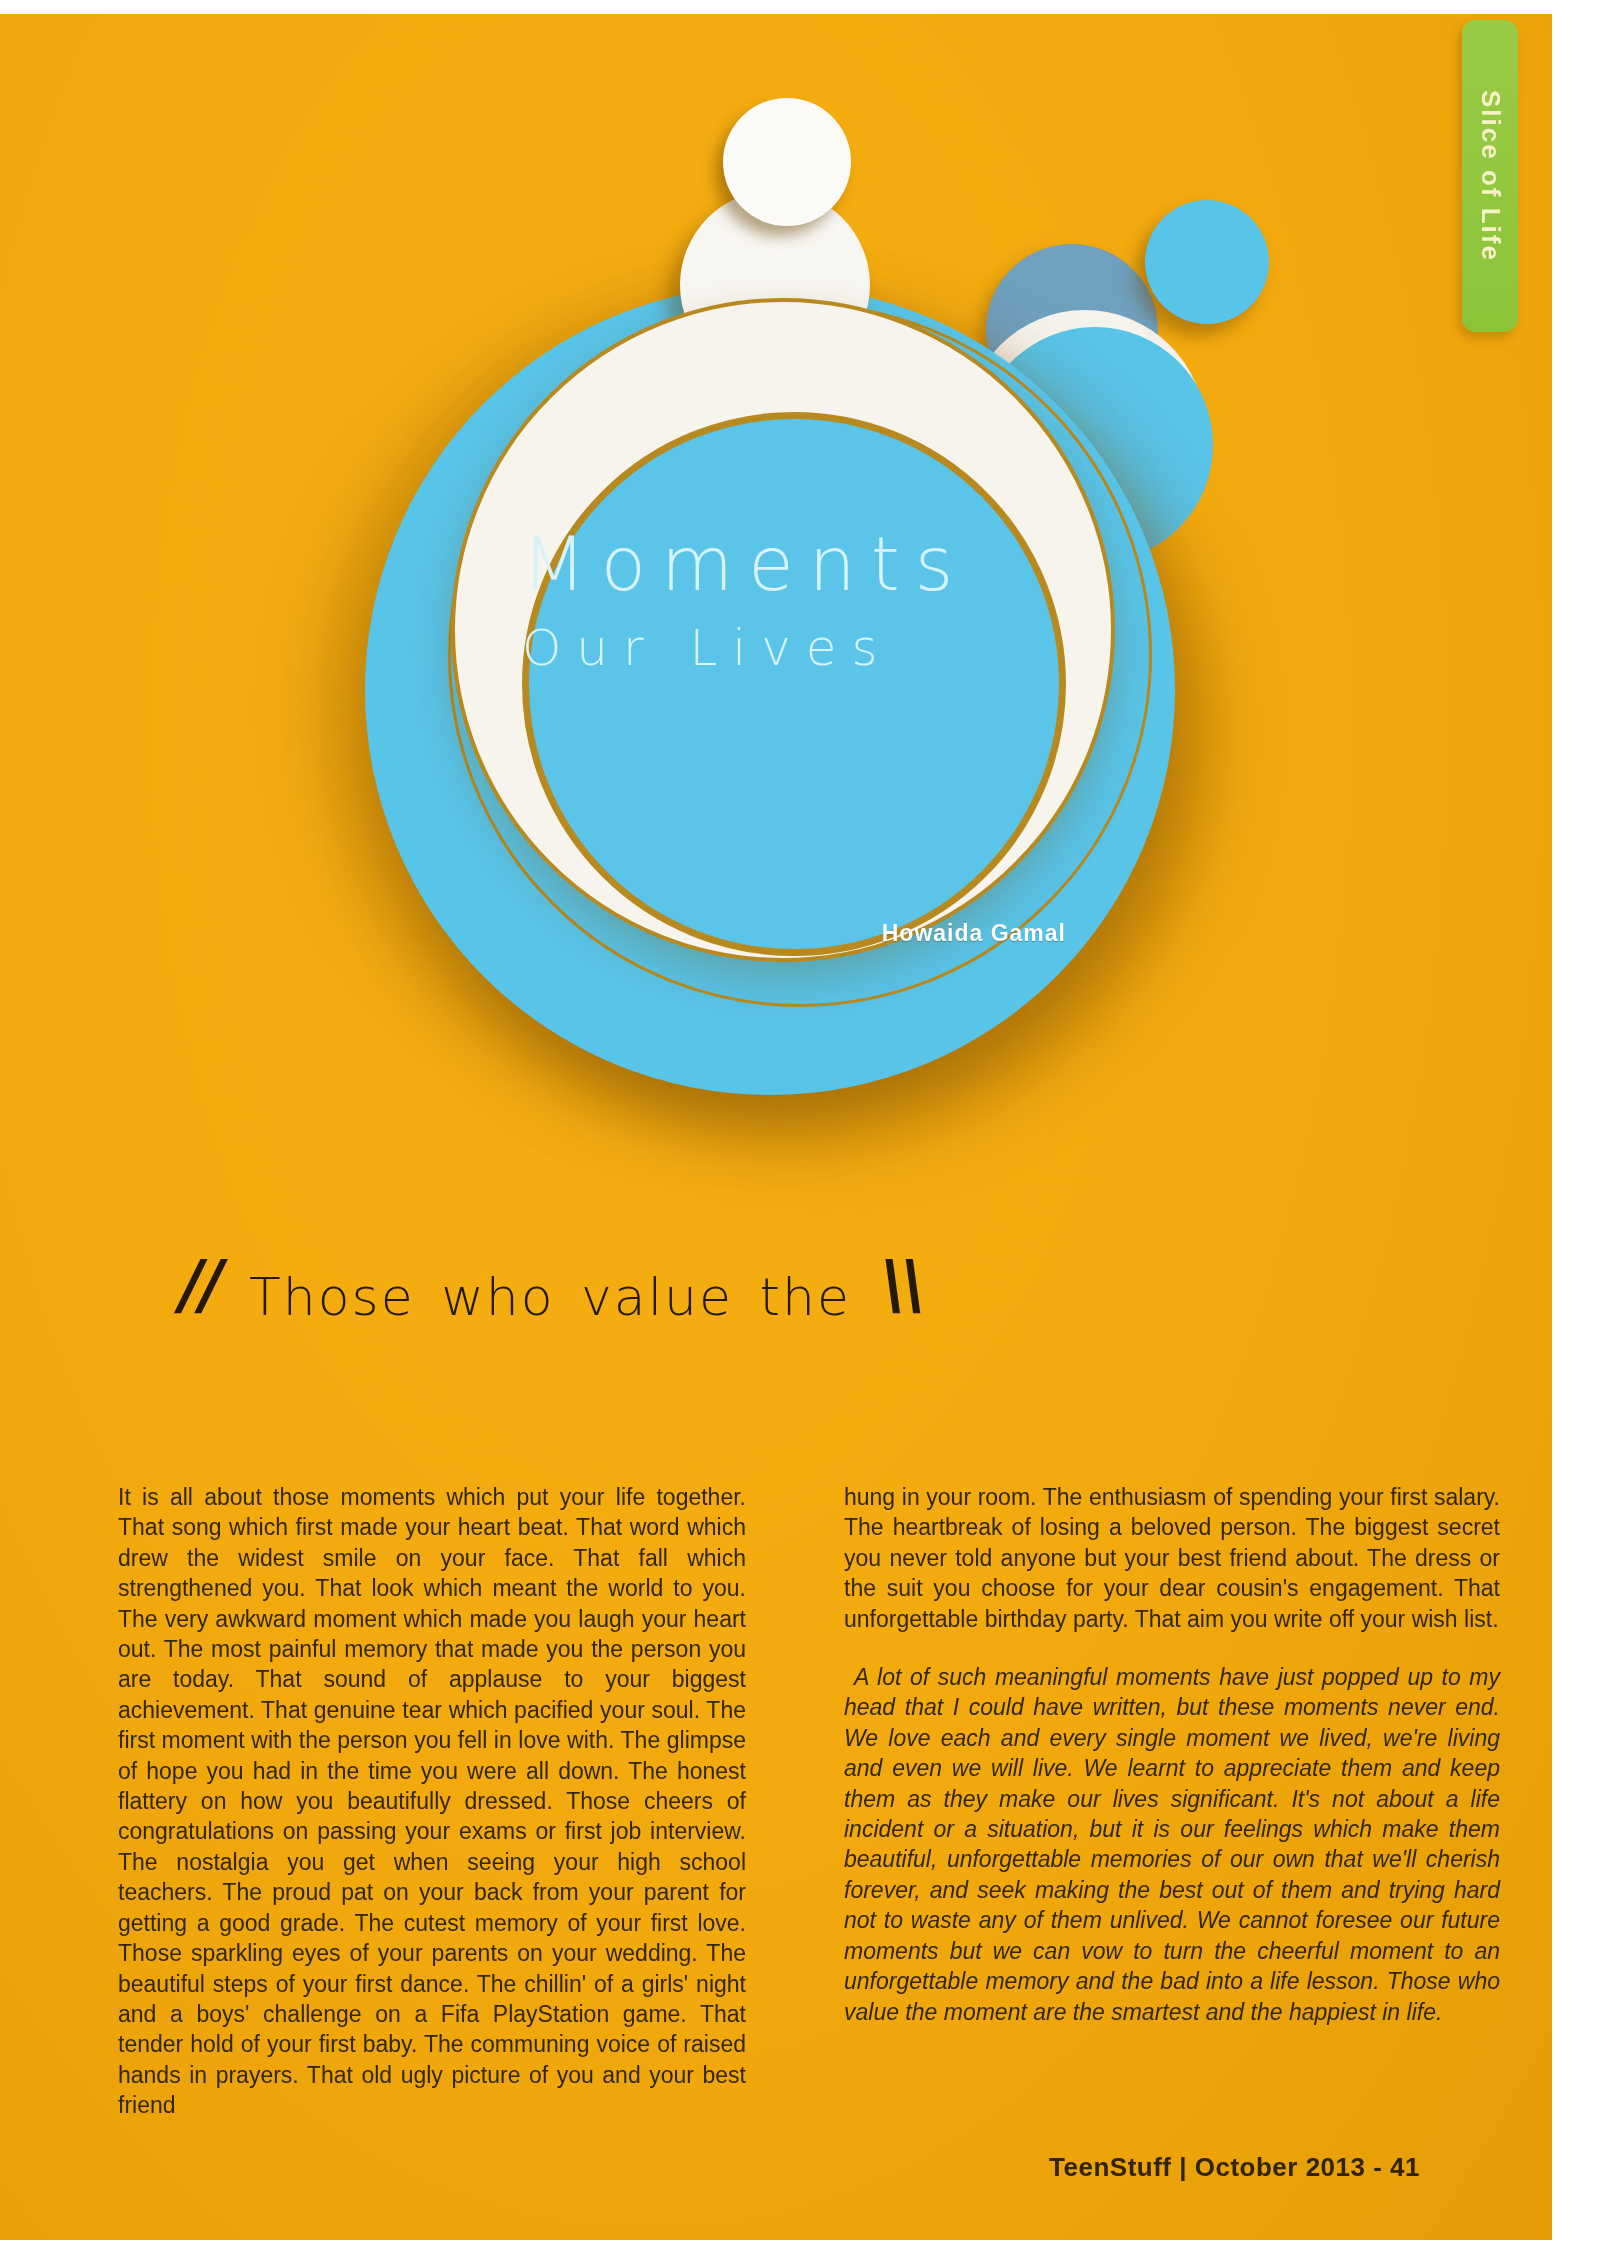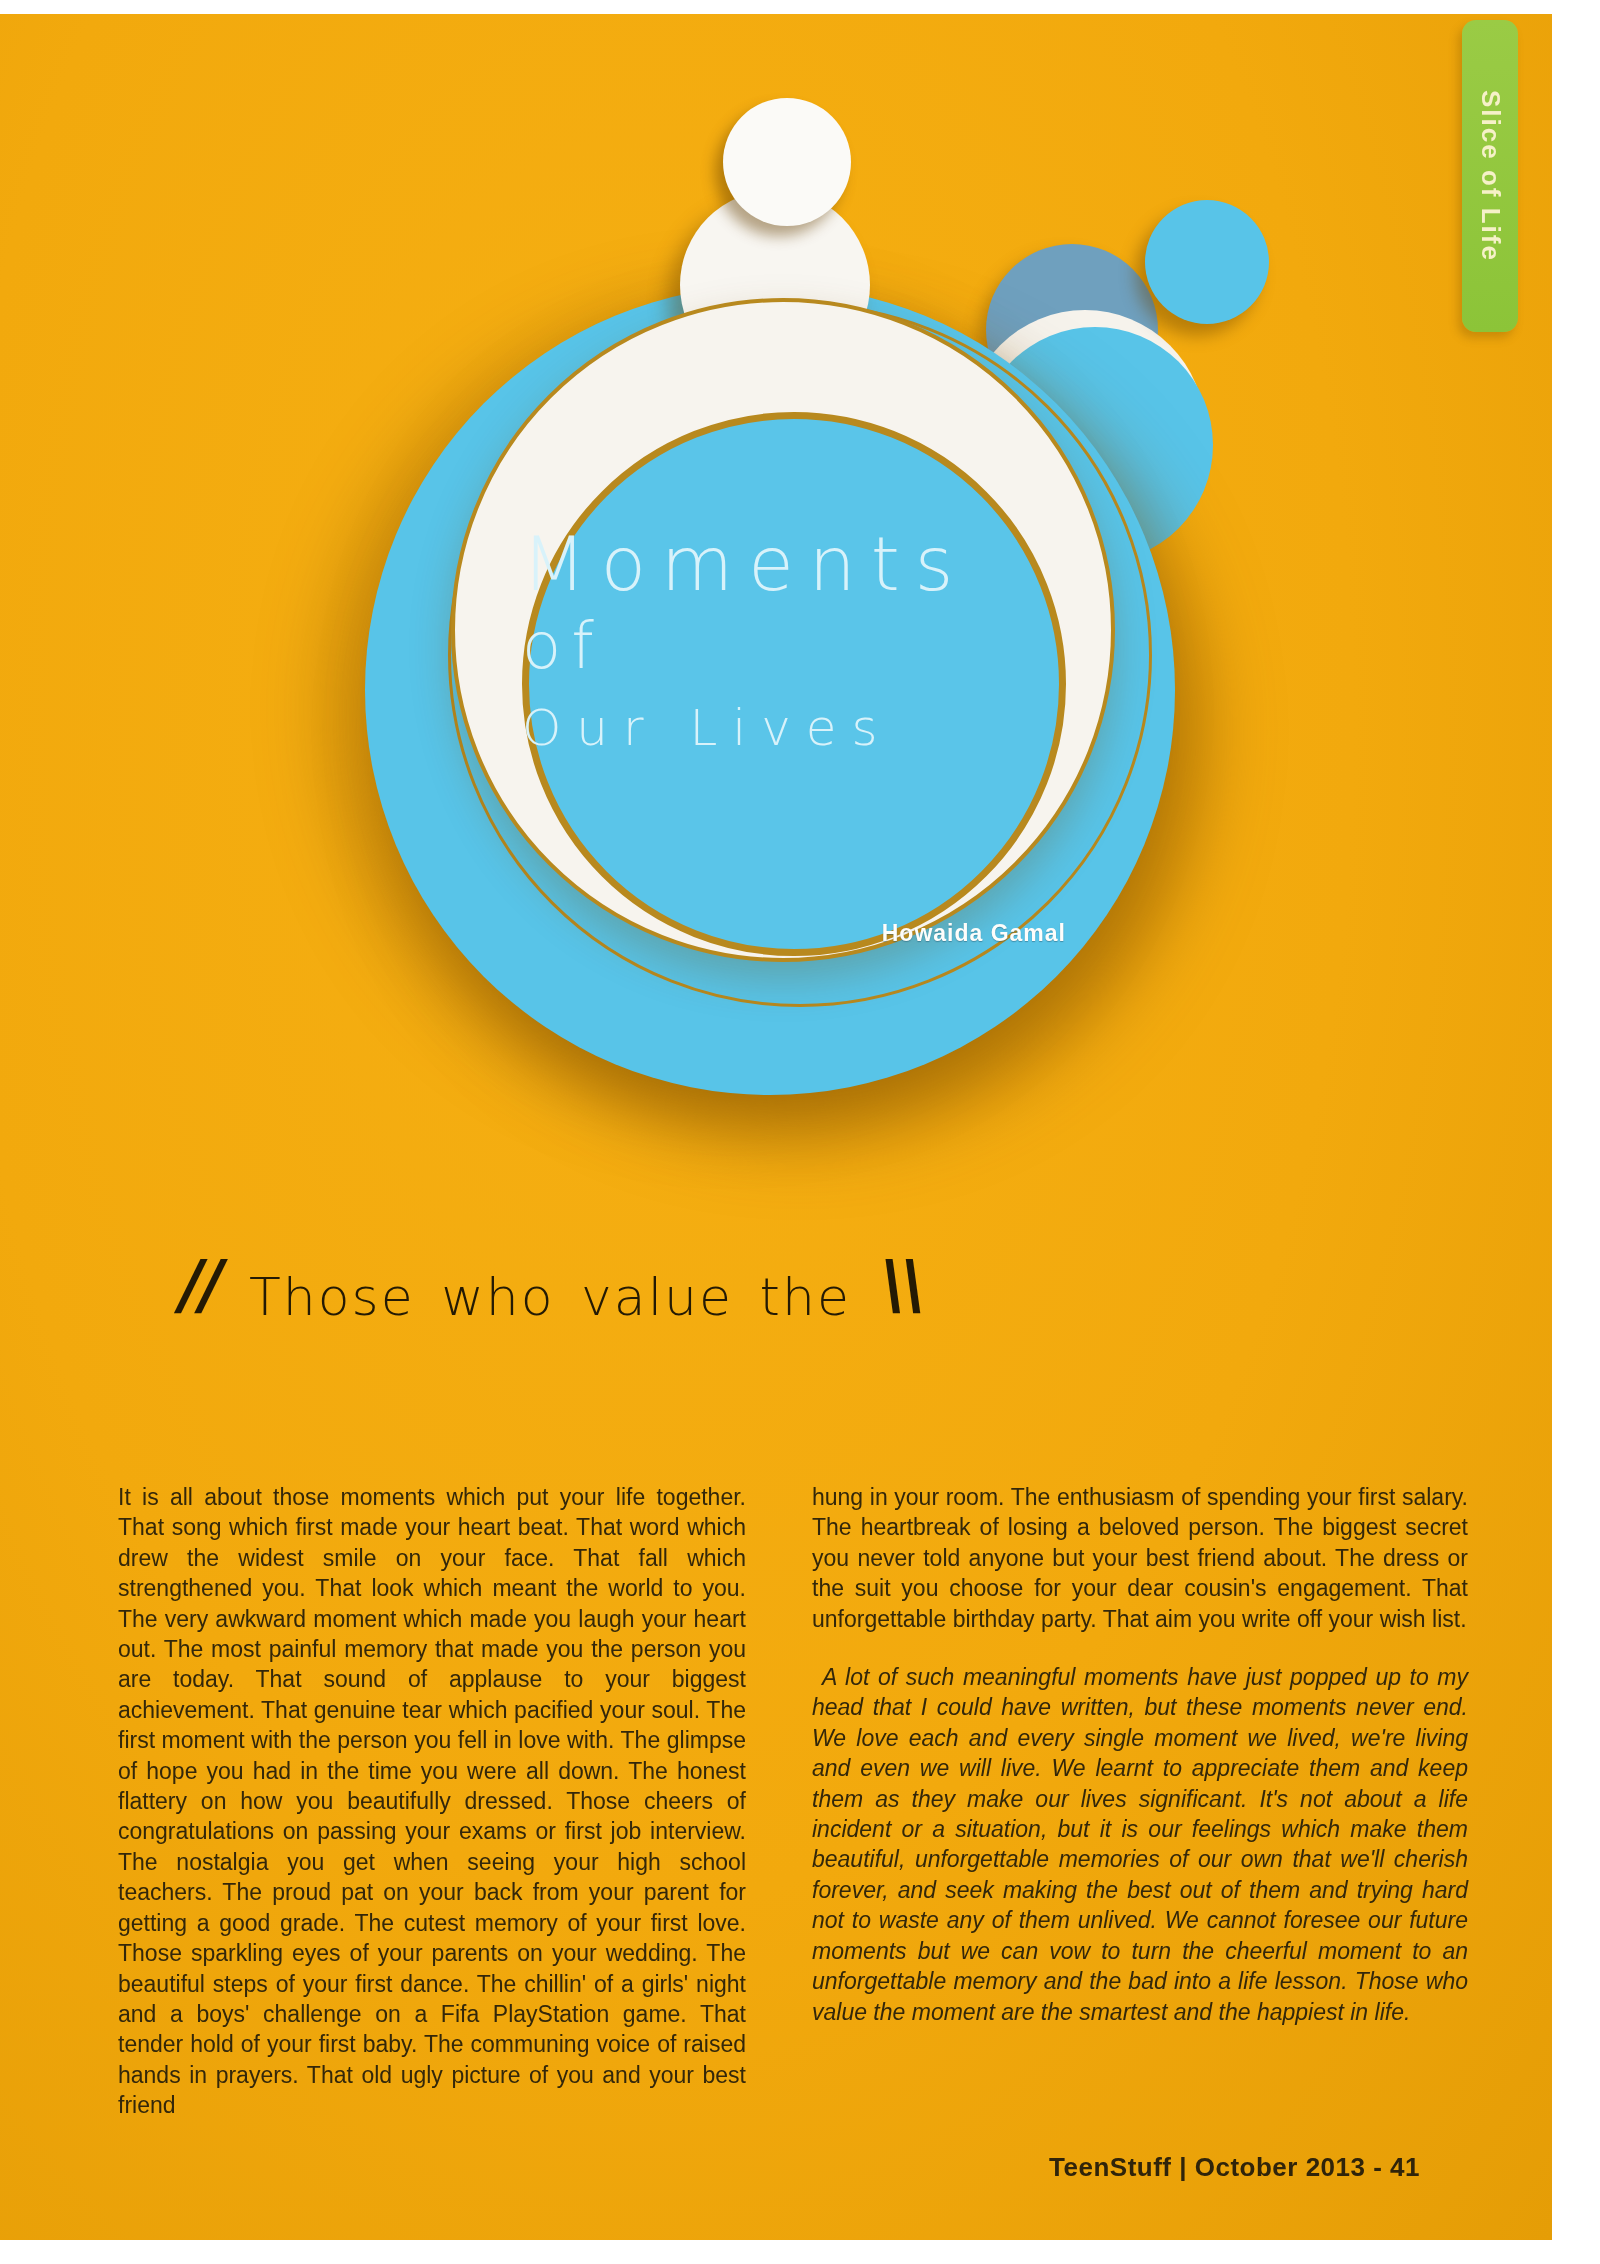--- a/index.html
+++ b/index.html
@@ -59,21 +59,21 @@
     transform:skewX(-10deg);position:relative;top:-8px;color:#241a04;
   }
   .quote-mark.open{margin-right:30px;}
   .quote-mark.close{margin-left:30px;}
   
   .column{
     position:absolute;top:1468px;text-align:justify;color:#33270a;
     font-size:23px;line-height:30.4px;z-index:12;
   }
   #col-left{left:118px;width:628px;}
-  #col-right{left:812px;width:656px;}
+  #col-right{left:844px;width:656px;}
   #col-right p{margin:0;}
   #col-right p + p{margin-top:28px;text-indent:10px;font-style:italic;}
   
   #page-footer{
     position:absolute;left:1000px;top:2138px;width:420px;z-index:12;
     text-align:right;color:#30240a;font-size:26px;font-weight:bold;letter-spacing:.5px;
   }
   
   #section-tab{
     position:absolute;left:1462px;top:6px;width:56px;height:312px;z-index:20;
@@ -97,21 +97,20 @@
   <div class="circle" id="circle-blue-small"></div>
   <div class="circle" id="circle-main"></div>
   <div class="circle" id="ring-thin-gold"></div>
   <div class="circle" id="circle-white-mid"></div>
   <div class="circle" id="ring-white"></div>
   <div class="circle" id="circle-white-top"></div>
   <div class="circle" id="disc-inner"></div>
 
   <div id="cover-title">
     <div class="t1">Moments</div>
-    <div class="t2">of</div>
     <div class="t3">Our Lives</div>
   </div>
   <div id="cover-author">Howaida Gamal</div>
 
   <div id="pull-quote">
     <div>
       <span class="quote-mark open">//</span><span>Those who value the</span><span class="quote-mark close">\\</span>
     </div>
   </div>
 

